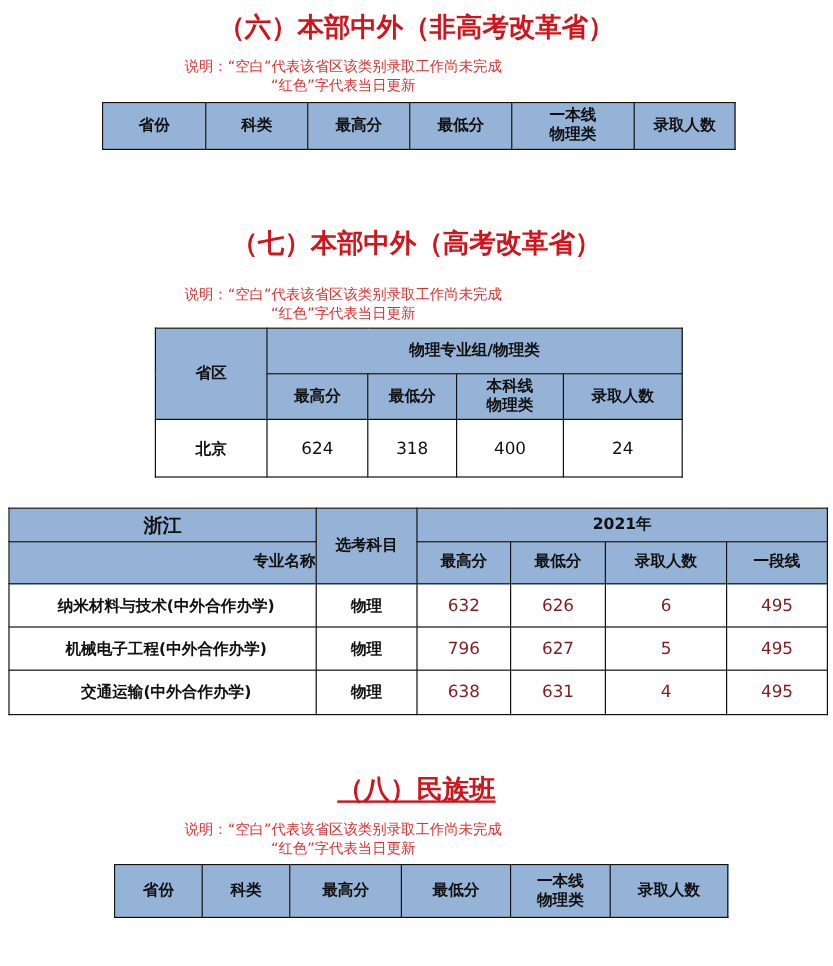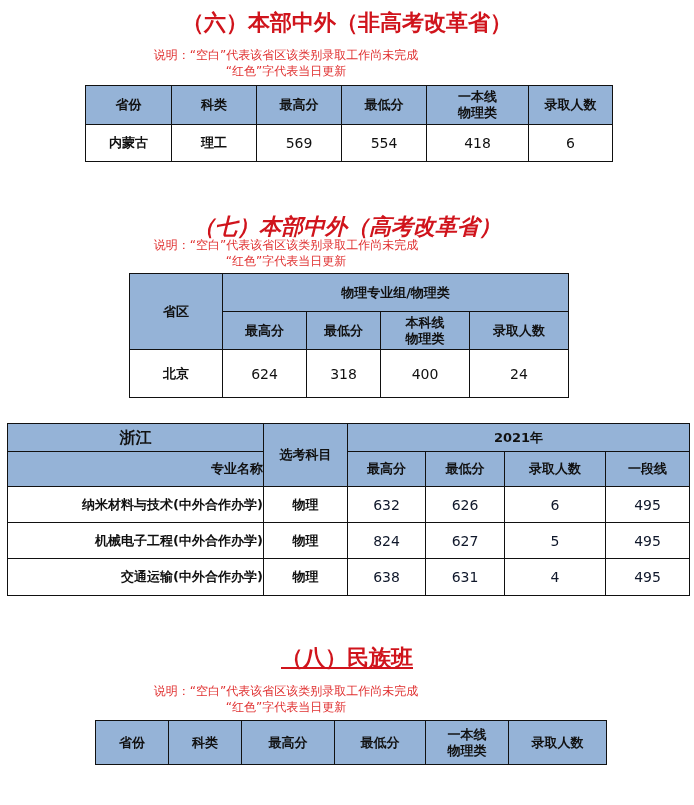--- a/index.html
+++ b/index.html
@@ -9,23 +9,23 @@
            color:#d0141c; font-weight:bold; font-size:22px; }
   .note { position:absolute; left:0; width:572px; text-align:center;
           color:#e03030; font-size:12px; line-height:16px; }
   table { position:absolute; border-collapse:collapse; table-layout:fixed; }
   td, th { border:1.5px solid #111; text-align:center; vertical-align:middle;
            padding:0; font-size:13px; }
   th { background:#95b3d7; font-weight:bold; font-size:13px; line-height:16px; }
   td { background:#fff; }
   td.bold { font-weight:bold; }
   td.num { font-weight:normal; font-size:14px; }
-  td.red { color:#0f172a; }
+  td.red { color:#7f1d1d; }
   th.left { text-align:right; padding-left:6px; }
-  td.left { text-align:right; padding-left:6px; font-weight:bold; }
+  td.left { text-align:center; padding-left:6px; font-weight:bold; }
   th.big { font-size:16px; }
 </style>
 </head>
 <body>
 
 <div class="title" style="top:8px;">（六）本部中外（非高考改革省）</div>
 <div class="note" style="top:47px;">
   <div>说明：“空白”代表该省区该类别录取工作尚未完成</div>
   <div>“红色”字代表当日更新</div>
 </div>
@@ -43,32 +43,24 @@
     <th>省份</th>
     <th>科类</th>
     <th>最高分</th>
     <th>最低分</th>
     <th>
           <div>一本线</div>
           <div>物理类</div>
         </th>
     <th>录取人数</th>
   </tr>
-  <tr style="height:37px;">
-    <td class="bold">内蒙古</td>
-    <td class="bold">理工</td>
-    <td class="num">569</td>
-    <td class="num">554</td>
-    <td class="num">418</td>
-    <td class="num">6</td>
-  </tr>
 </tbody>
   </table>
 
-<div class="title" style="top:212px;font-style:italic;">（七）本部中外（高考改革省）</div>
+<div class="title" style="top:188px;">（七）本部中外（高考改革省）</div>
 <div class="note" style="top:237px;">
   <div>说明：“空白”代表该省区该类别录取工作尚未完成</div>
   <div>“红色”字代表当日更新</div>
 </div>
 <table style="left:129px; top:273px; width:439px;">
   <colgroup>
       <col style="width:93px">
       <col style="width:84px">
       <col style="width:74px">
       <col style="width:89px">
@@ -124,21 +116,21 @@
     <td class="left">纳米材料与技术(中外合作办学)</td>
     <td class="bold">物理</td>
     <td class="num red">632</td>
     <td class="num red">626</td>
     <td class="num red">6</td>
     <td class="num red">495</td>
   </tr>
   <tr style="height:36px;">
     <td class="left">机械电子工程(中外合作办学)</td>
     <td class="bold">物理</td>
-    <td class="num red">824</td>
+    <td class="num red">796</td>
     <td class="num red">627</td>
     <td class="num red">5</td>
     <td class="num red">495</td>
   </tr>
   <tr style="height:37px;">
     <td class="left">交通运输(中外合作办学)</td>
     <td class="bold">物理</td>
     <td class="num red">638</td>
     <td class="num red">631</td>
     <td class="num red">4</td>

